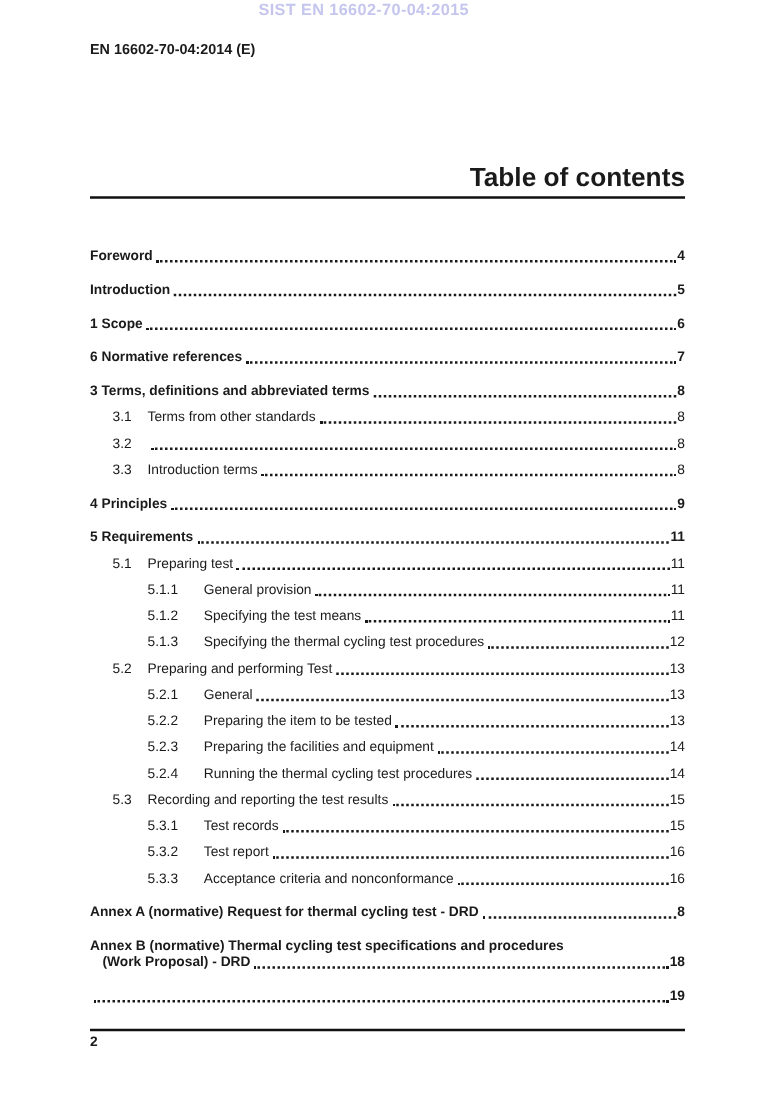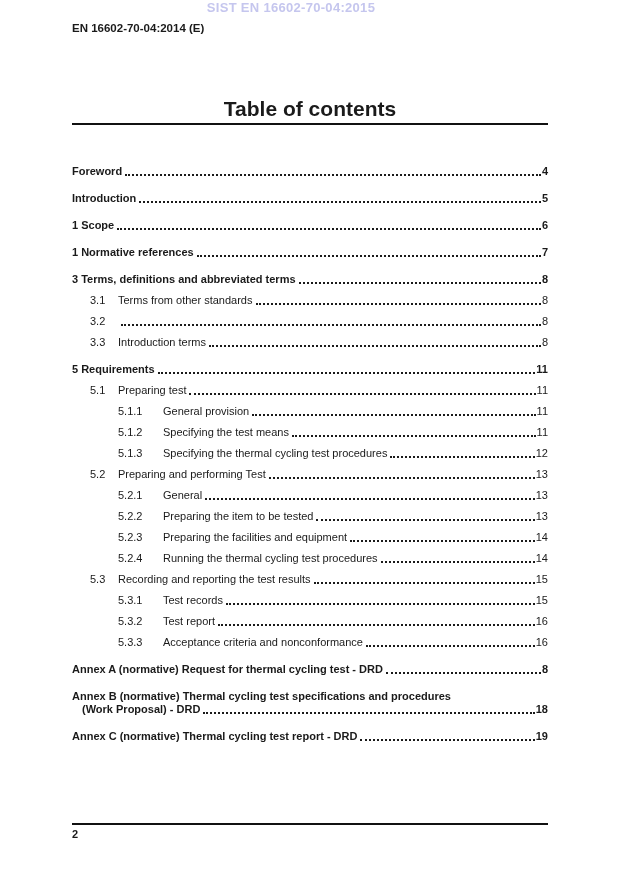--- a/index.html
+++ b/index.html
@@ -17,30 +17,30 @@
     width: 100%;
     text-align: center;
     transform: translateX(-19px);
     font-size: 13px;
     font-weight: 700;
     line-height: 13px;
     color: var(--wm-color, #c5c6ee);
     letter-spacing: 0.3px;
   }
   .docid {
-    margin: 8px 72px 0 72px;
+    margin: 20px 72px 0 72px;
     font-size: 11.5px;
     font-weight: 700;
     line-height: 13px;
   }
   .titleblock {
-    margin: 63px 72px 0 72px;
+    margin: 85px 72px 0 72px;
     border-bottom: 2px solid var(--rule-color, #111111);
     padding-bottom: 4px;
-    text-align: center;
+    text-align: right;
   }
   .title {
     margin: 0;
     font-size: 21px;
     font-weight: 700;
     line-height: 21px;
   }
   .toc { margin: 40px 72px 16px 72px; }
   .toc-row {
     display: flex;
@@ -106,21 +106,21 @@
     <span class="toc-page">5</span>
   </div>
       <div class="toc-row lvl1">
 
     <span class="toc-text">1 Scope</span>
     <span class="leader"></span>
     <span class="toc-page">6</span>
   </div>
       <div class="toc-row lvl1">
 
-    <span class="toc-text">1 Normative references</span>
+    <span class="toc-text">6 Normative references</span>
     <span class="leader"></span>
     <span class="toc-page">7</span>
   </div>
       <div class="toc-row lvl1">
 
     <span class="toc-text">3 Terms, definitions and abbreviated terms</span>
     <span class="leader"></span>
     <span class="toc-page">8</span>
   </div>
       <div class="toc-row lvl2">
@@ -135,20 +135,26 @@
     <span class="toc-page">8</span>
   </div>
       <div class="toc-row lvl2">
     <span class="toc-num">3.3</span>
     <span class="toc-text">Introduction terms</span>
     <span class="leader"></span>
     <span class="toc-page">8</span>
   </div>
       <div class="toc-row lvl1">
 
+    <span class="toc-text">4 Principles</span>
+    <span class="leader"></span>
+    <span class="toc-page">9</span>
+  </div>
+      <div class="toc-row lvl1">
+
     <span class="toc-text">5 Requirements</span>
     <span class="leader"></span>
     <span class="toc-page">11</span>
   </div>
       <div class="toc-row lvl2">
     <span class="toc-num">5.1</span>
     <span class="toc-text">Preparing test</span>
     <span class="leader"></span>
     <span class="toc-page">11</span>
   </div>
@@ -232,21 +238,20 @@
   </div>
       <div class="toc-line1">Annex B (normative) Thermal cycling test specifications and procedures</div>
       <div class="toc-row lvl1 cont">
 
     <span class="toc-text">(Work Proposal) - DRD</span>
     <span class="leader"></span>
     <span class="toc-page">18</span>
   </div>
       <div class="toc-row lvl1">
 
-    <span class="toc-text">Annex C (normative) Thermal cycling test report - DRD</span>
     <span class="leader"></span>
     <span class="toc-page">19</span>
   </div>
     </div>
   <div class="footer">
     <div class="footer-rule"></div>
     <div class="pagenum">2</div>
   </div>
 </div>
 

